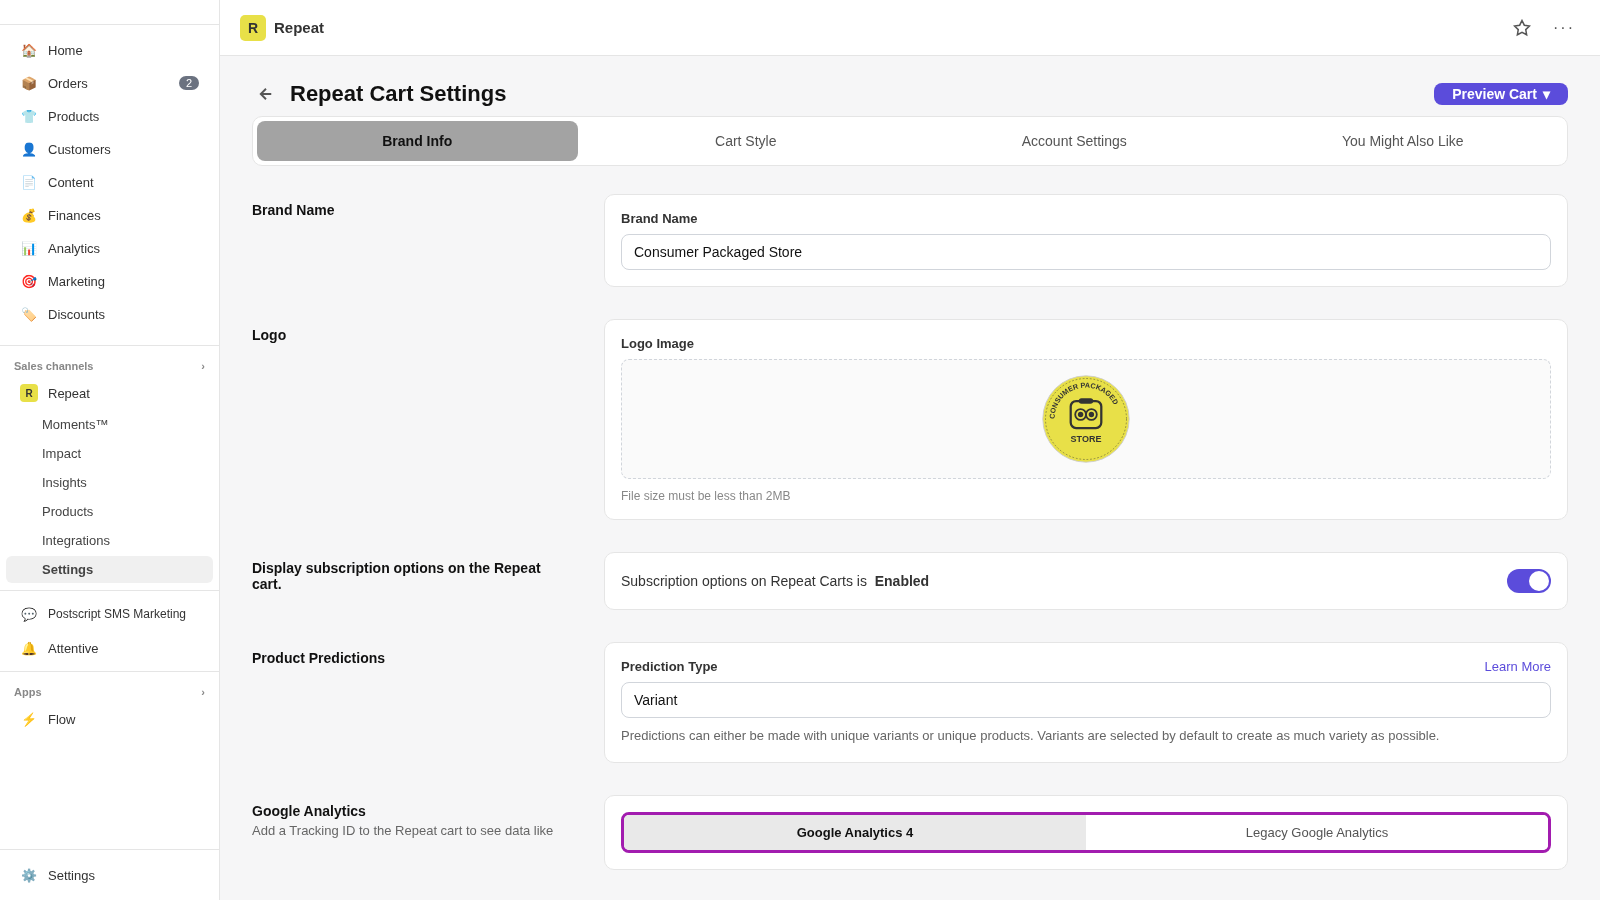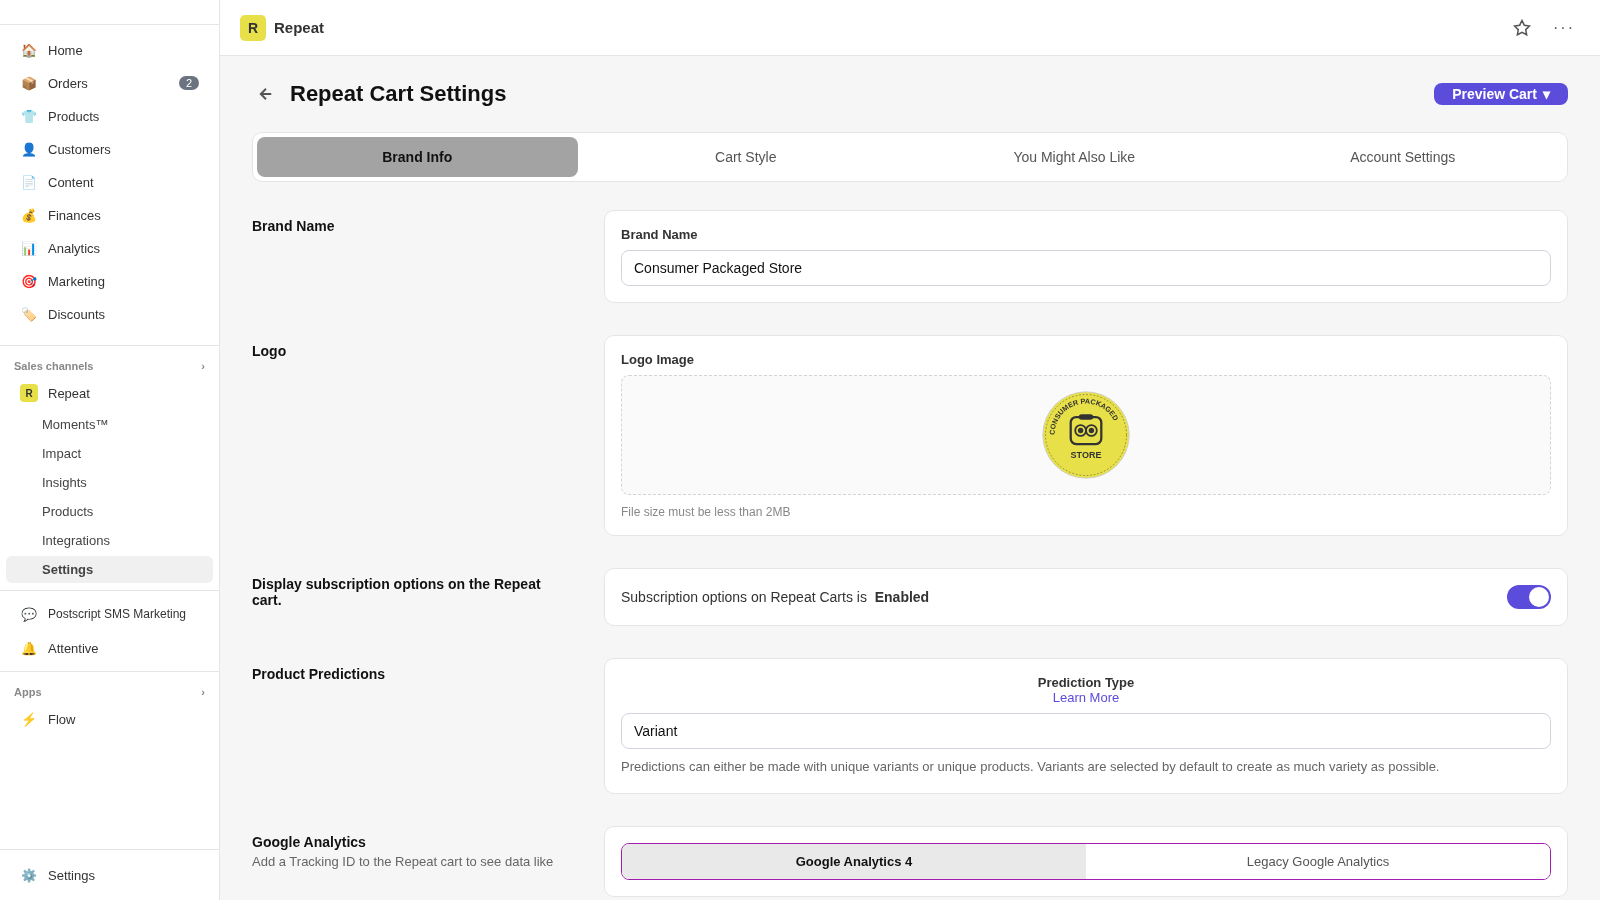--- a/index.html
+++ b/index.html
@@ -117,21 +117,21 @@
     
     .page-content {
       flex: 1;
       overflow-y: auto;
       padding: 24px 32px;
     }
     .page-header {
       display: flex;
       align-items: center;
       justify-content: space-between;
-      margin-bottom: 24px;
+      margin-bottom: 8px;
     }
     .page-header-left {
       display: flex;
       align-items: center;
       gap: 10px;
     }
     .back-btn {
       width: 28px;
       height: 28px;
       display: flex;
@@ -279,41 +279,40 @@
       right: 2px;
       transition: right 0.2s;
     }
 
     
     .prediction-header {
       display: flex;
       align-items: center;
       justify-content: space-between;
       margin-bottom: 8px;
-      flex-direction: column;
     }
     .learn-more-link {
       font-size: 13px;
       color: #5b4cdb;
       text-decoration: none;
       cursor: pointer;
     }
     .prediction-desc {
       font-size: 13px;
       color: #666;
       margin-top: 8px;
       line-height: 1.5;
     }
 
     
     .ga-tabs {
       display: flex;
       border-radius: 8px;
       overflow: hidden;
-      border: 1px solid #a21caf;
+      border: 3px solid #a21caf;
     }
     .ga-tab {
       flex: 1;
       padding: 10px;
       text-align: center;
       font-size: 13px;
       font-weight: 500;
       cursor: pointer;
       color: #555;
       background: #fff;
@@ -470,24 +469,24 @@
     </div>
 
     <div class="tabs-bar">
       <div class="tab-item active">
         <span>Brand Info</span>
       </div>
       <div class="tab-item">
         <span>Cart Style</span>
       </div>
       <div class="tab-item">
+        <span>Account Settings</span>
+      </div>
+      <div class="tab-item">
         <span>You Might Also Like</span>
-      </div>
-      <div class="tab-item">
-        <span>Account Settings</span>
       </div>
     </div>
 
     <div class="settings-row">
       <div class="settings-row-label">
         <div class="settings-row-label-title">Brand Name</div>
       </div>
       <div class="settings-row-content">
         <div class="field-label">Brand Name</div>
         <input class="text-input" type="text" value="Consumer Packaged Store" style="">

